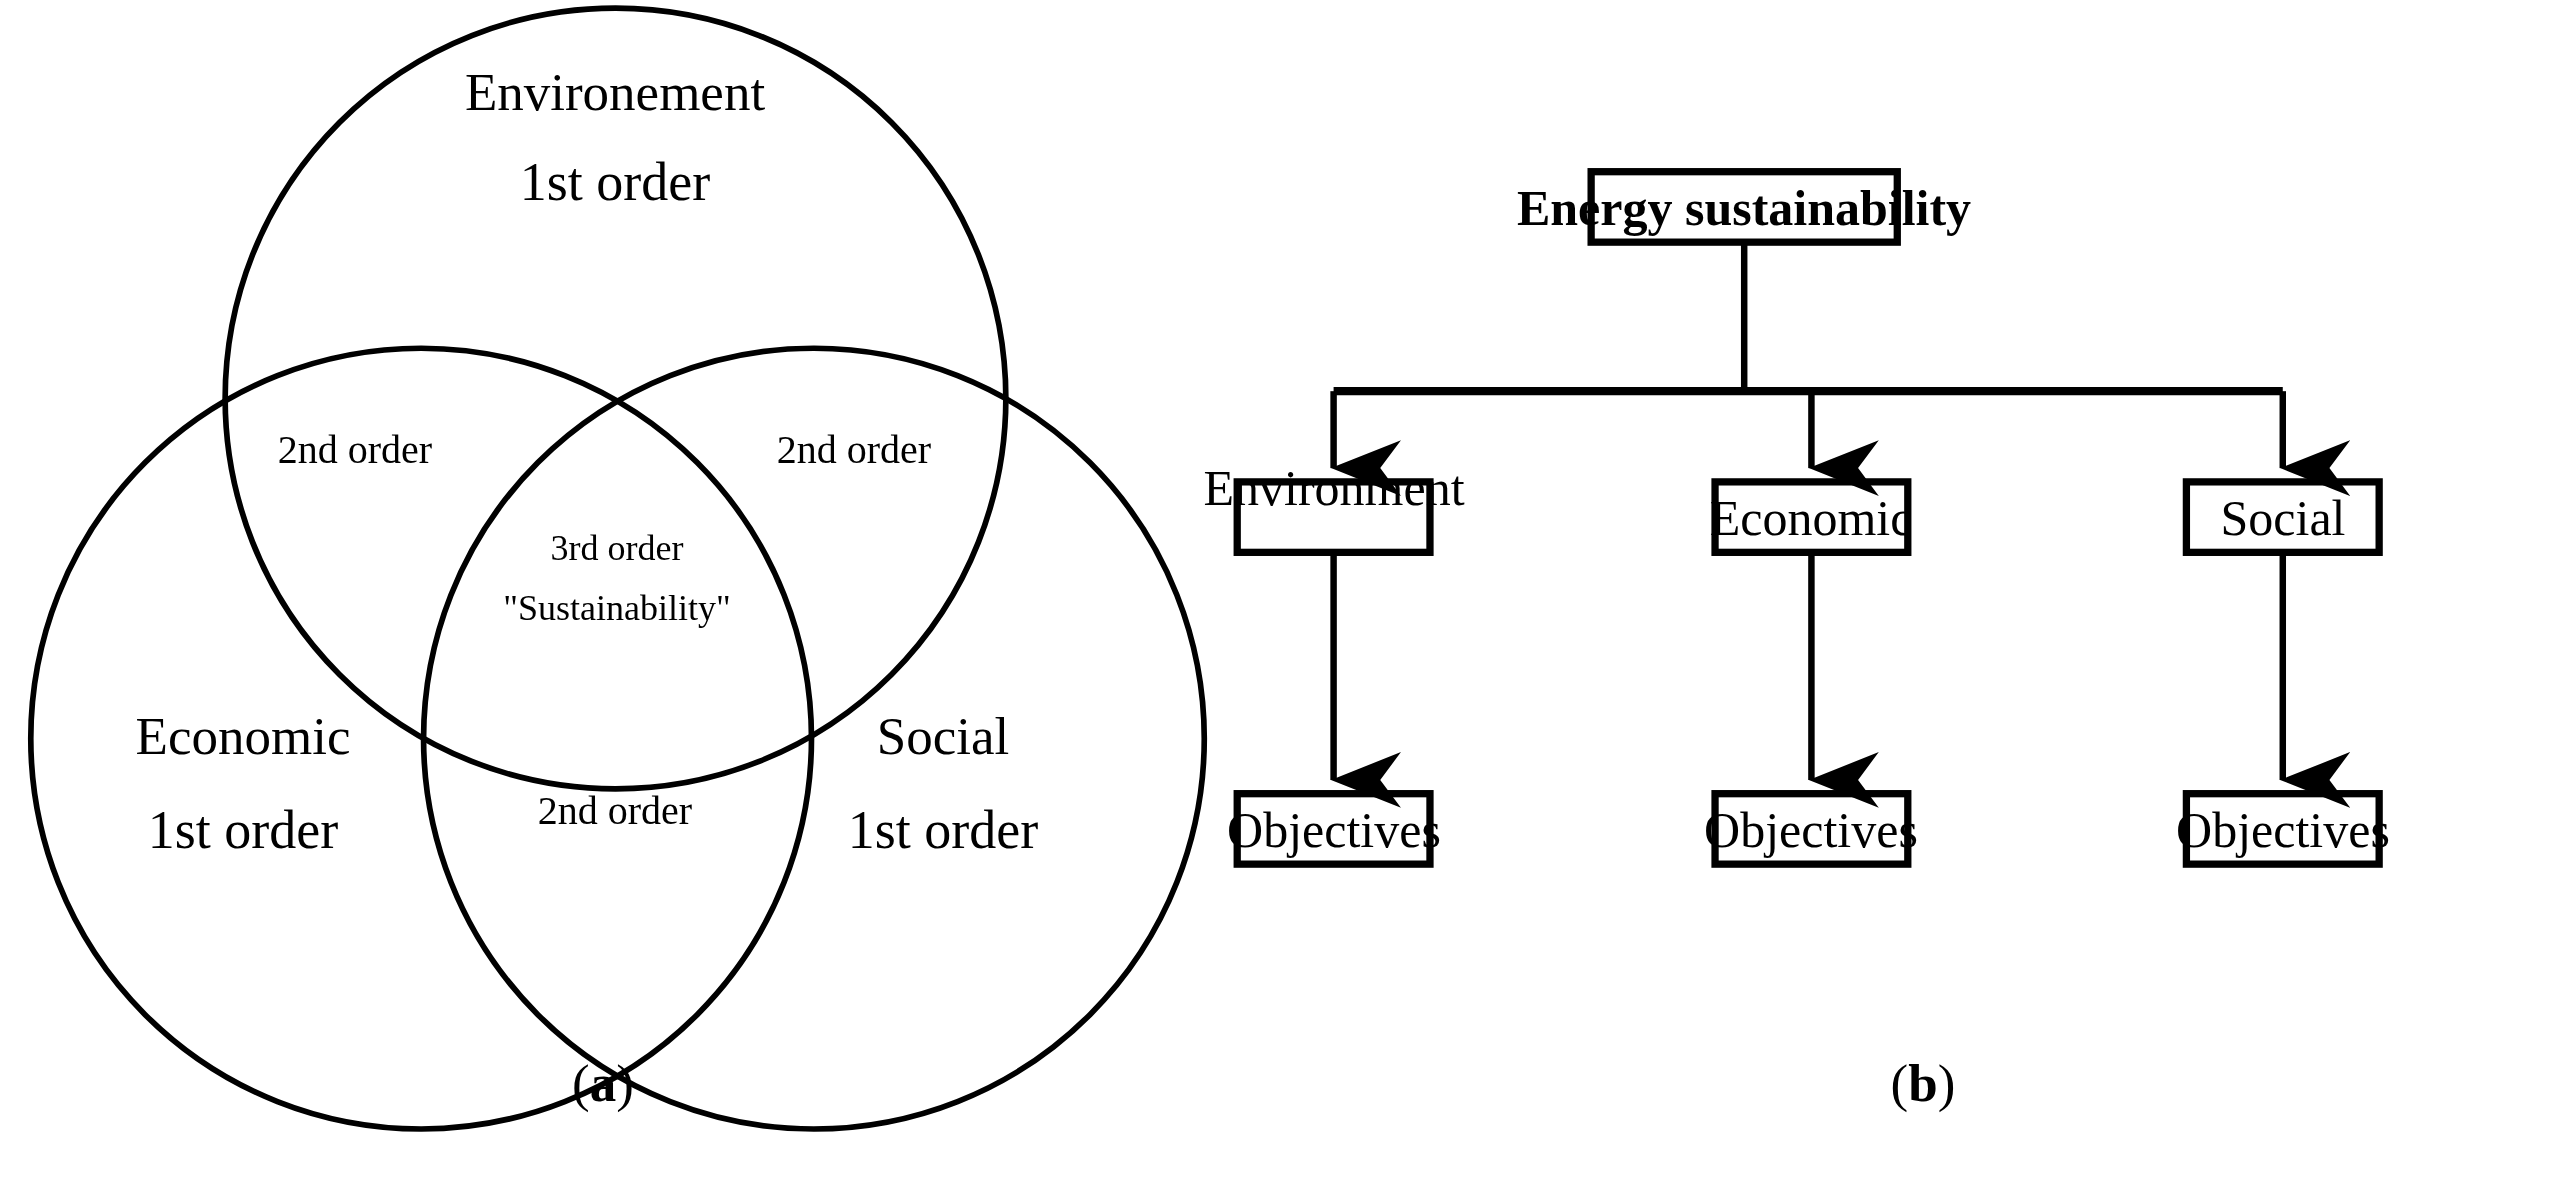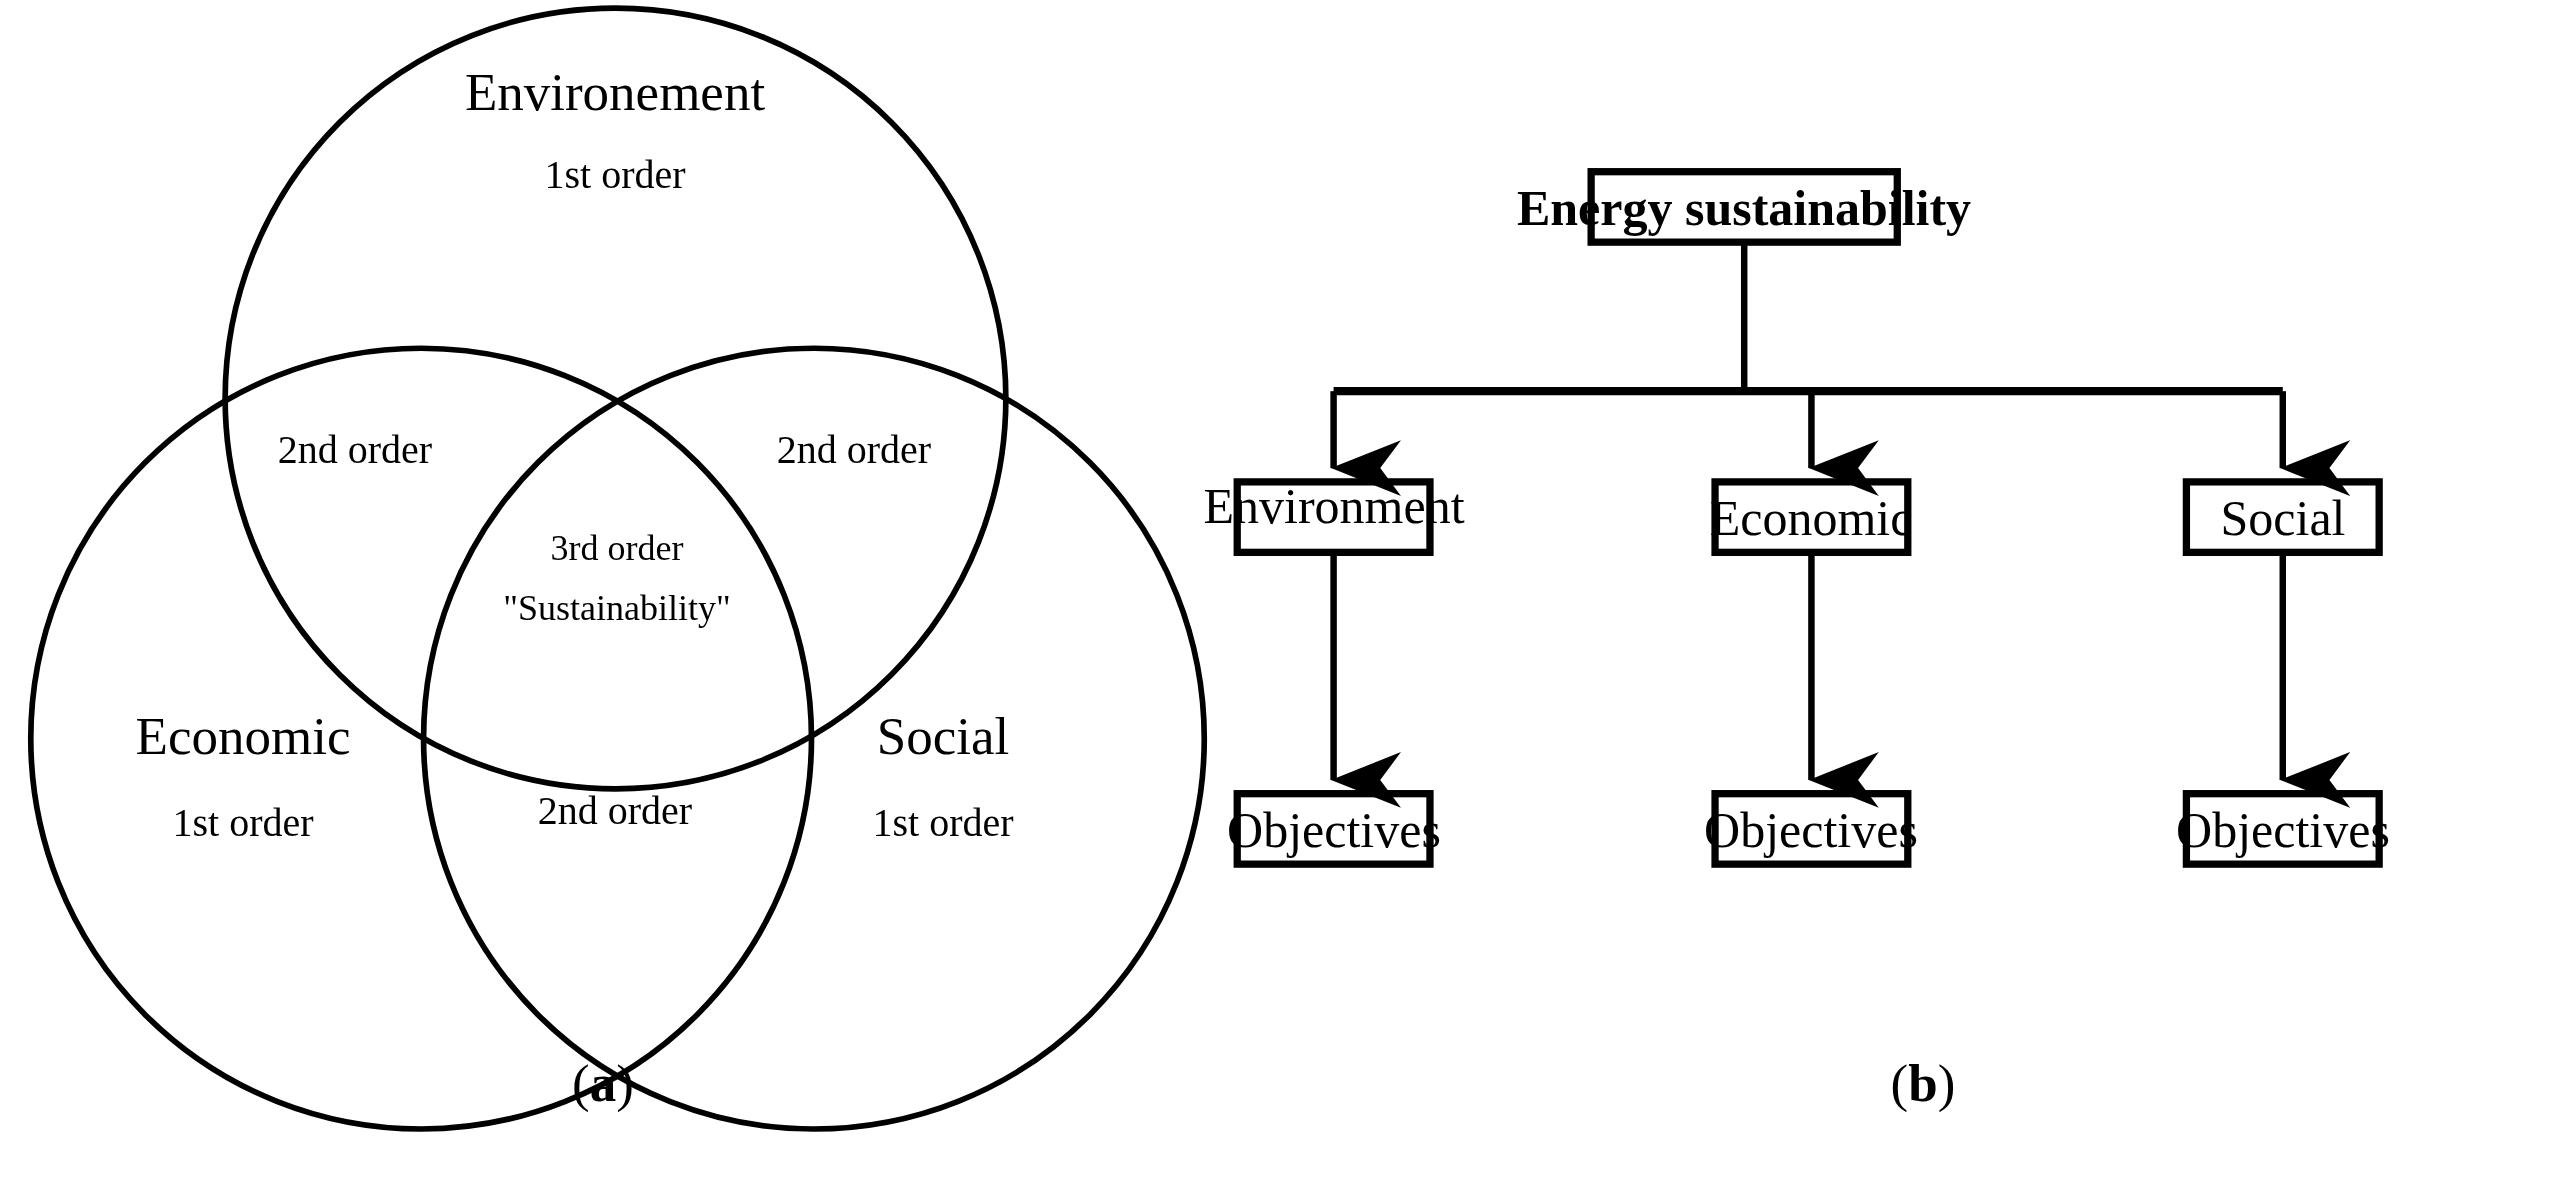--- a/index.html
+++ b/index.html
@@ -44,21 +44,21 @@
   }
   #venn-svg {
     position: absolute;
     left: 0;
     top: 0;
   }
   .venn-title {
     font-size: 53px;
   }
   .venn-sub {
-    font-size: 40px;
+    font-size: 54px;
   }
   .venn-2nd {
     font-size: 40px;
   }
   .venn-3rd {
     font-size: 36px;
   }
 
   
   #panel-b {
@@ -152,21 +152,21 @@
       <path d="M787,483 L787,578" fill="none" stroke="#000000" stroke-width="8" marker-end="url(#arrowhead)"></path>
       <path d="M1369,483 L1369,578" fill="none" stroke="#000000" stroke-width="8" marker-end="url(#arrowhead)"></path>
 
       <path d="M197,682 L197,963" fill="none" stroke="#000000" stroke-width="8" marker-end="url(#arrowhead)"></path>
       <path d="M787,682 L787,963" fill="none" stroke="#000000" stroke-width="8" marker-end="url(#arrowhead)"></path>
       <path d="M1369,682 L1369,963" fill="none" stroke="#000000" stroke-width="8" marker-end="url(#arrowhead)"></path>
     </svg>
 
     <div class="flow-box-label" style="left:570px; top:208px;font-weight:bold;">Energy sustainability</div>
 
-    <div class="flow-box-label" style="left:160px; top:506px;">Environment</div>
+    <div class="flow-box-label" style="left:160px; top:488px;">Environment</div>
     <div class="flow-box-label" style="left:637px; top:518px;">Economic</div>
     <div class="flow-box-label" style="left:1109px; top:518px;">Social</div>
 
     <div class="flow-box-label" style="left:160px; top:830px;">Objectives</div>
     <div class="flow-box-label" style="left:637px; top:830px;">Objectives</div>
     <div class="flow-box-label" style="left:1109px; top:830px;">Objectives</div>
 
     <div class="caption" style="left:749px; top:1053px;">(<b>b</b>)</div>
   </div>
 

